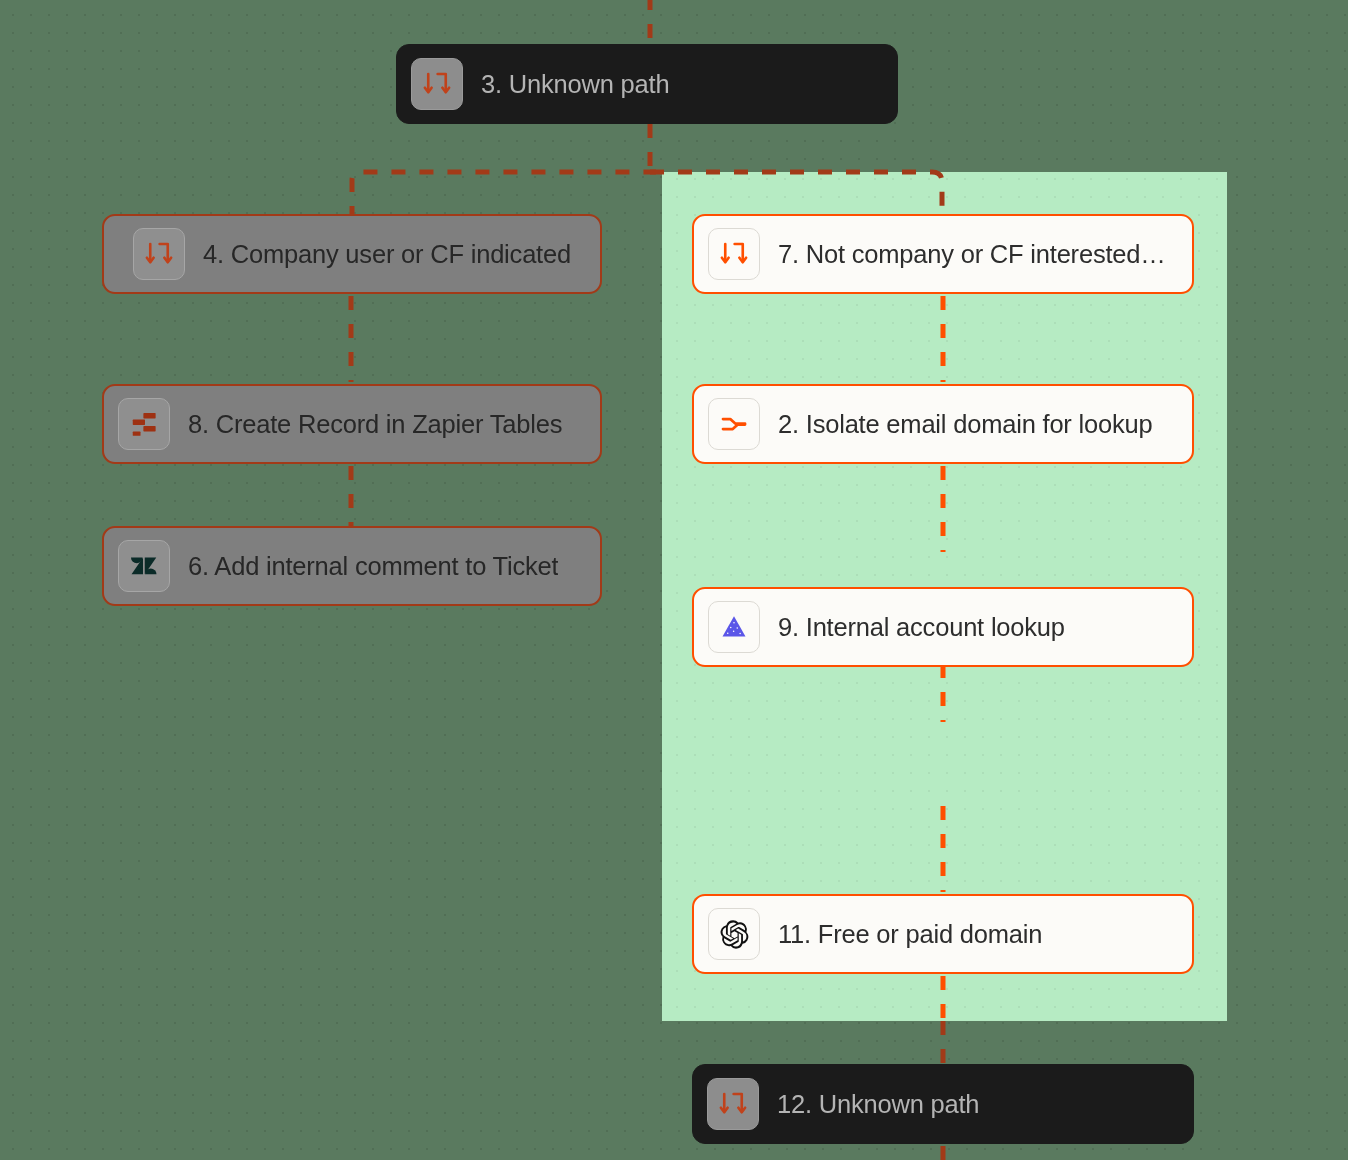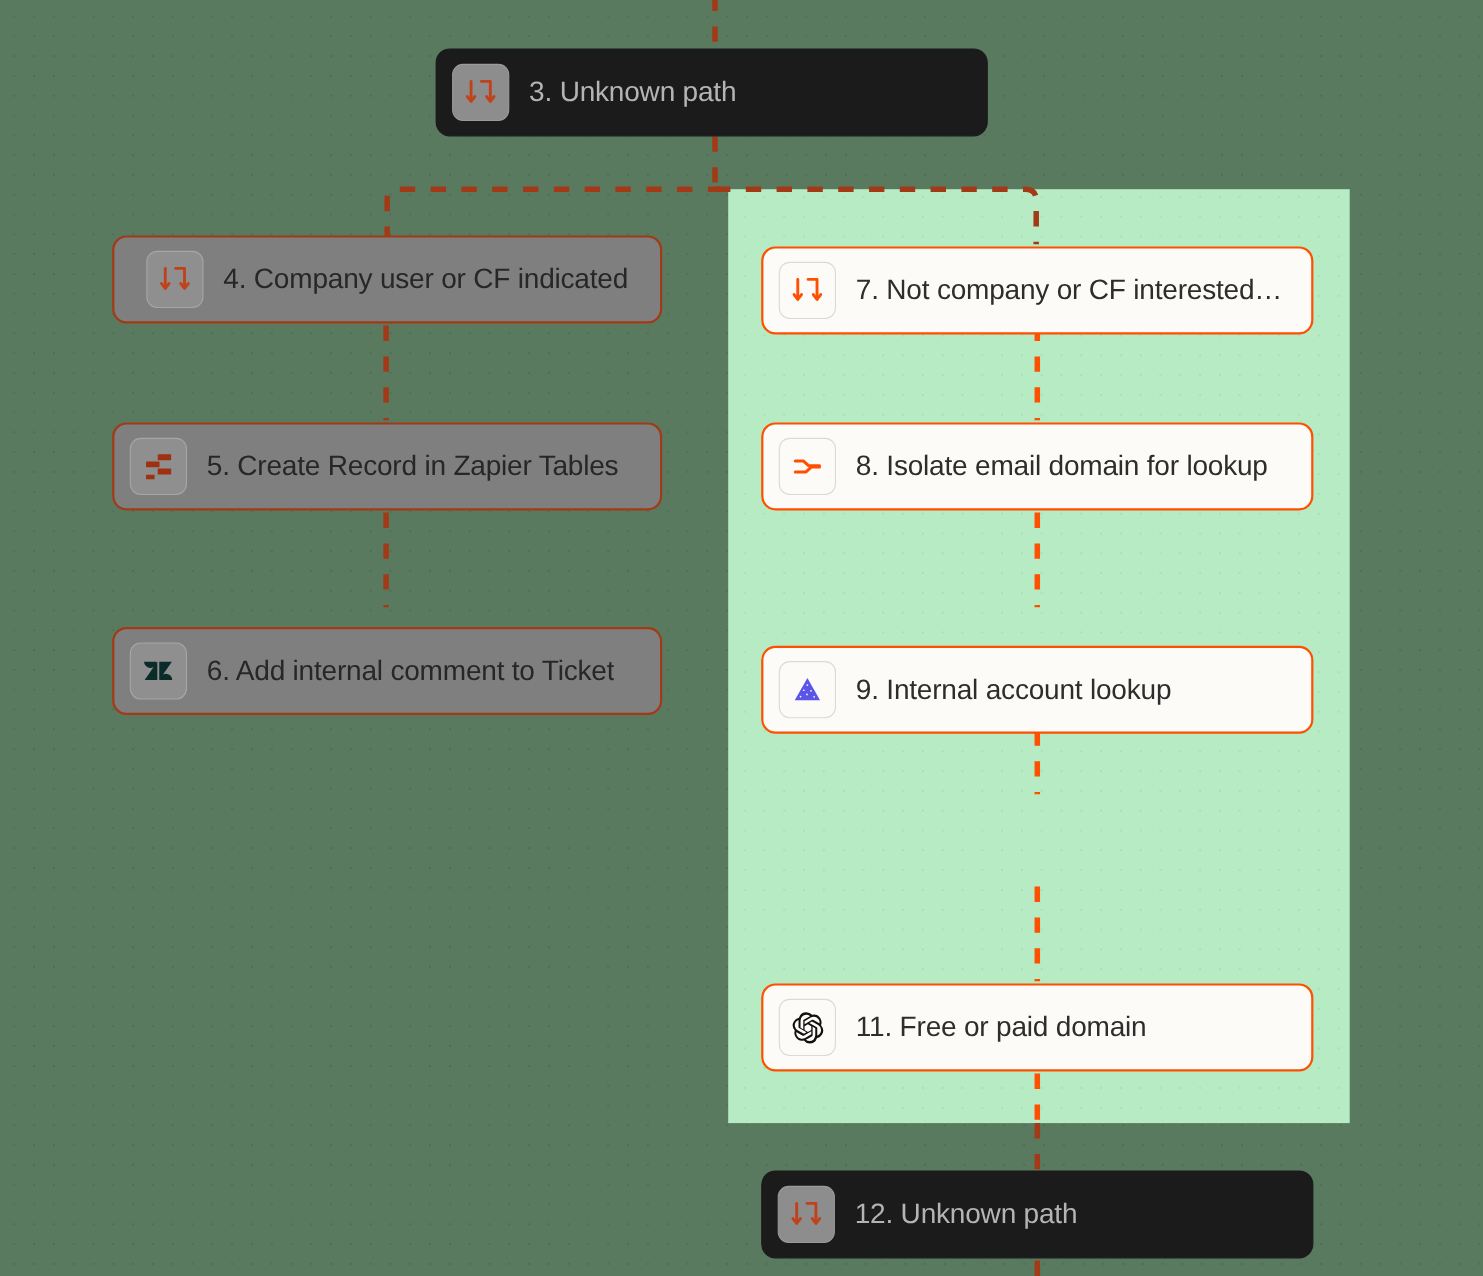--- a/index.html
+++ b/index.html
@@ -214,39 +214,39 @@
     <span class="tile">
       <svg width="30" height="30" viewBox="0 0 24 24">
         <g fill="#9e3112">
           <rect x="11.5" y="3.2" width="9.8" height="4.3" rx="0.5"></rect>
           <rect x="3.0" y="8.4" width="9.8" height="4.3" rx="0.5"></rect>
           <rect x="11.5" y="13.6" width="9.8" height="4.3" rx="0.5"></rect>
           <rect x="3.0" y="18.0" width="6.2" height="3.4" rx="0.5"></rect>
         </g>
       </svg>
     </span>
-    <span class="label">5. Create Record in Zapier Tables</span>
-  </div>
-
-  <div class="card dim w-left" style="top:570px;">
+    <span class="label">8. Create Record in Zapier Tables</span>
+  </div>
+
+  <div class="card dim w-left" style="top:526px;">
     <span class="tile">
       <svg width="30" height="30" viewBox="0 0 24 24">
         <g fill="#0b2b28">
           <path d="M11.2 5.2 L11.2 18.6 L2.0 18.6 Z"></path>
           <path d="M11.2 5.2 L2.0 5.2 L11.2 5.2 Z"></path>
           <path d="M12.6 5.2 L21.8 5.2 L12.6 18.6 Z"></path>
           <path d="M12.8 18.6 A4.6 4.6 0 0 1 22.0 18.6 Z"></path>
           <path d="M10.8 5.2 A4.6 4.6 0 0 1 1.6 5.2 Z"></path>
         </g>
       </svg>
     </span>
     <span class="label">6. Add internal comment to Ticket</span>
   </div>
 
-  <div class="card active w-right" style="top:224px;">
+  <div class="card active w-right" style="top:214px;">
     <span class="tile">
       <svg width="30" height="30" viewBox="0 0 24 24">
         <g fill="none" stroke="#ff4f00" stroke-width="2.1" stroke-linecap="round" stroke-linejoin="round">
           <path d="M5 4 L5 18"></path>
             <path d="M2.3 15 L5 18.6 L7.7 15"></path>
           <path d="M12.5 4 L19 4 L19 18"></path>
             <path d="M16.3 15 L19 18.6 L21.7 15"></path>
         </g>
       </svg>
     </span>
@@ -255,21 +255,21 @@
 
   <div class="card active w-right" style="top:384px;">
     <span class="tile">
       <svg width="30" height="30" viewBox="0 0 24 24">
         <g fill="none" stroke="#ff4f00" stroke-width="2.2" stroke-linecap="round" stroke-linejoin="round">
           <path d="M3.2 8.0 L9.0 8.0 L13.0 11.6 L20.8 11.6"></path>
           <path d="M3.2 16.0 L11.0 16.0 L15.0 12.4 L20.8 12.4"></path>
         </g>
       </svg>
     </span>
-    <span class="label">8. Isolate email domain for lookup</span>
+    <span class="label">2. Isolate email domain for lookup</span>
   </div>
 
   <div class="card active w-right" style="top:554px;margin-top:33px;">
     <span class="tile">
       <svg width="30" height="30" viewBox="0 0 24 24">
         <path d="M12 3.4 L21.2 19.6 L2.8 19.6 Z" fill="#5b56e8"></path>
         <g fill="#ffffff">
           <circle cx="12" cy="8.6" r="0.62"></circle>
           <circle cx="9.4" cy="12.4" r="0.62"></circle>
           <circle cx="14.6" cy="12.8" r="0.62"></circle>

